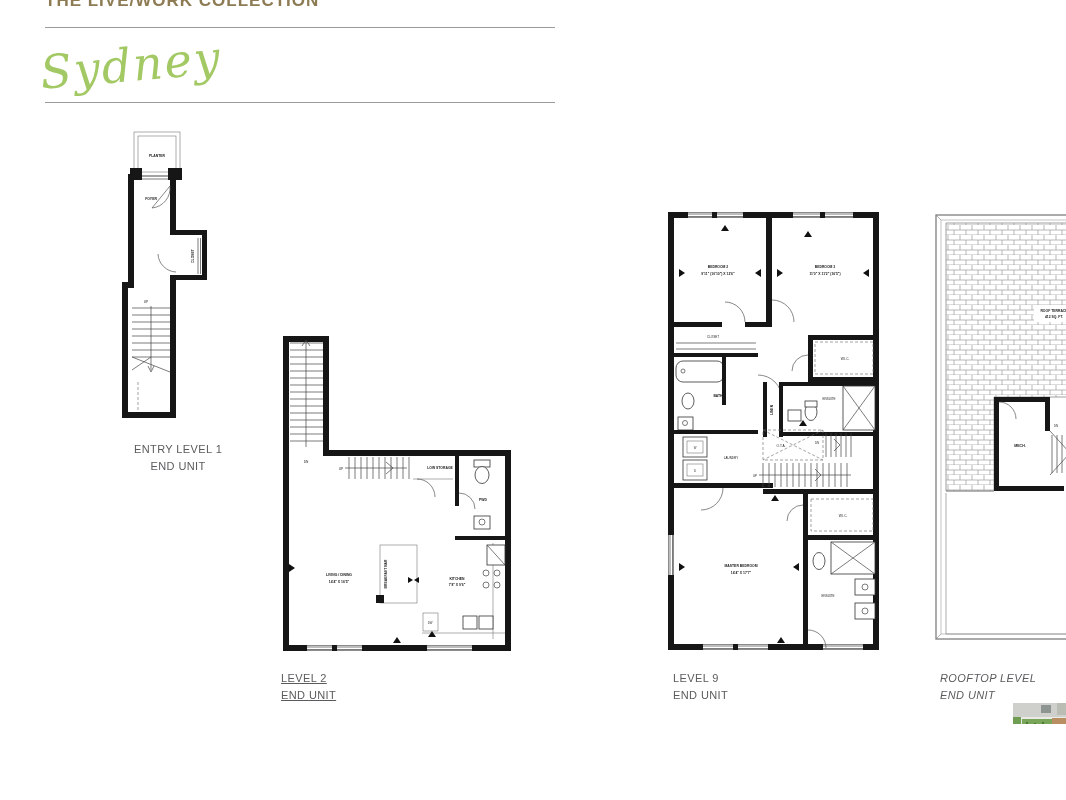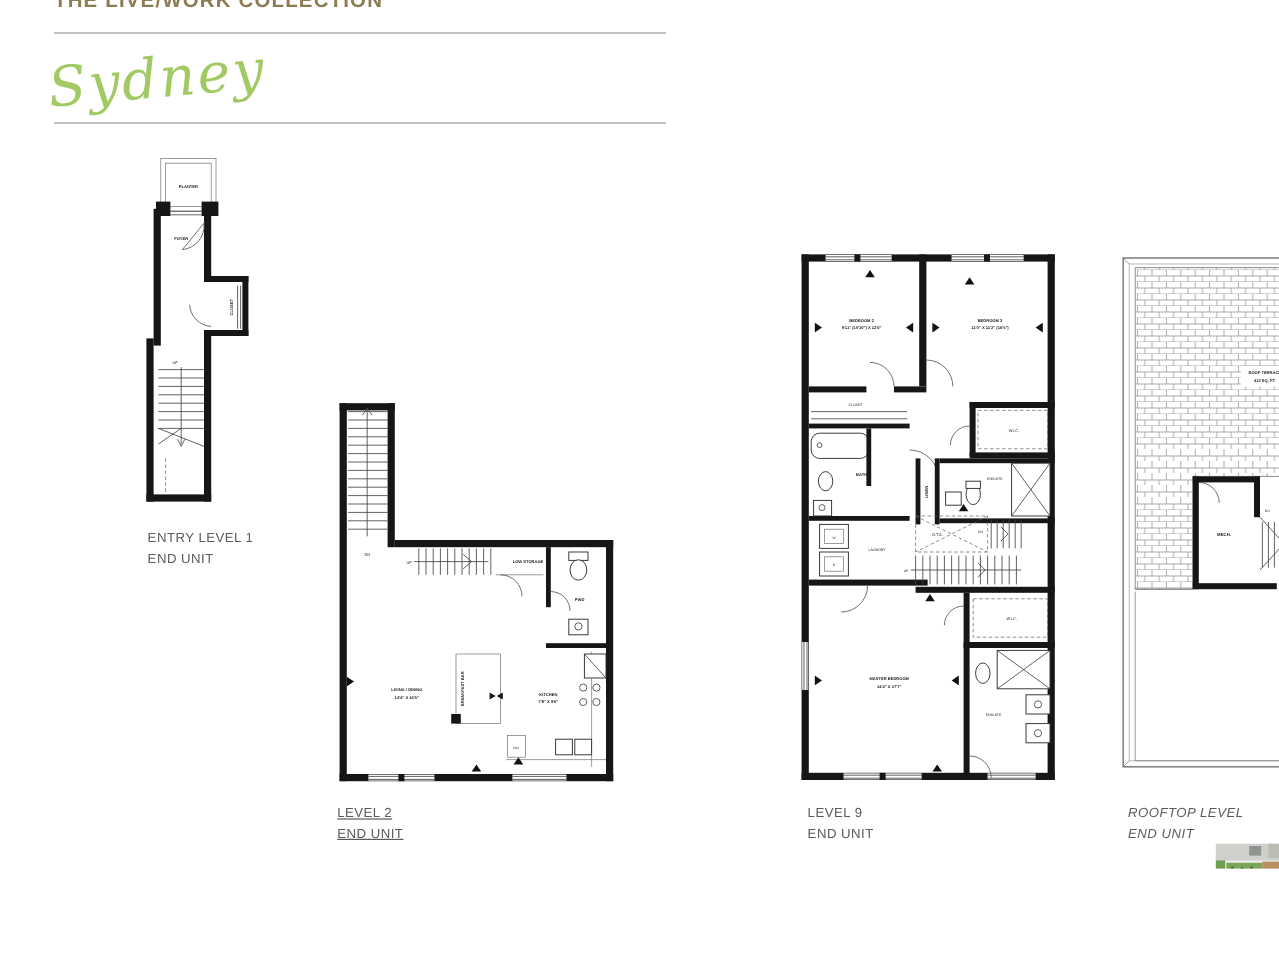--- a/index.html
+++ b/index.html
@@ -66,21 +66,21 @@
   <text x="76" y="130" class="lbl2" transform="rotate(-90 76 130)" text-anchor="middle">CLOSET</text>
   <path d="M58,146 A19,19 0 0 1 40,128" class="arc"></path>
 
   <text x="28" y="177" text-anchor="middle" style="font-size:3.2px">UP</text>
   <path d="M14,182 h38 M14,189 h38 M14,196 h38 M14,203 h38 M14,210 h38 M14,217 h38 M14,224 h38 M14,231 h38" class="thin"></path>
   <path d="M33,180 v64" class="thin"></path>
   <path d="M30,240 l3,6 l3,-6" class="thin"></path>
   <path d="M14,231 L52,246 M14,244 L33,231" class="thin"></path>
   <path d="M20,256 v28" class="dash"></path>
 </svg>
-<div class="caption" style="left:123px;top:441px;">
+<div class="caption" style="left:134px;top:441px;text-align:center;">
   <div>ENTRY LEVEL 1</div>
   <div>END UNIT</div>
 </div>
 
 <svg style="left:277px;top:333px;" width="245" height="325" viewBox="0 0 245 325">
 
   <rect x="6" y="3" width="46" height="6" class="wall"></rect>
   <rect x="6" y="3" width="6" height="315" class="wall"></rect>
   <rect x="46" y="3" width="6" height="120" class="wall"></rect>
   <rect x="52" y="117" width="182" height="6" class="wall"></rect>

